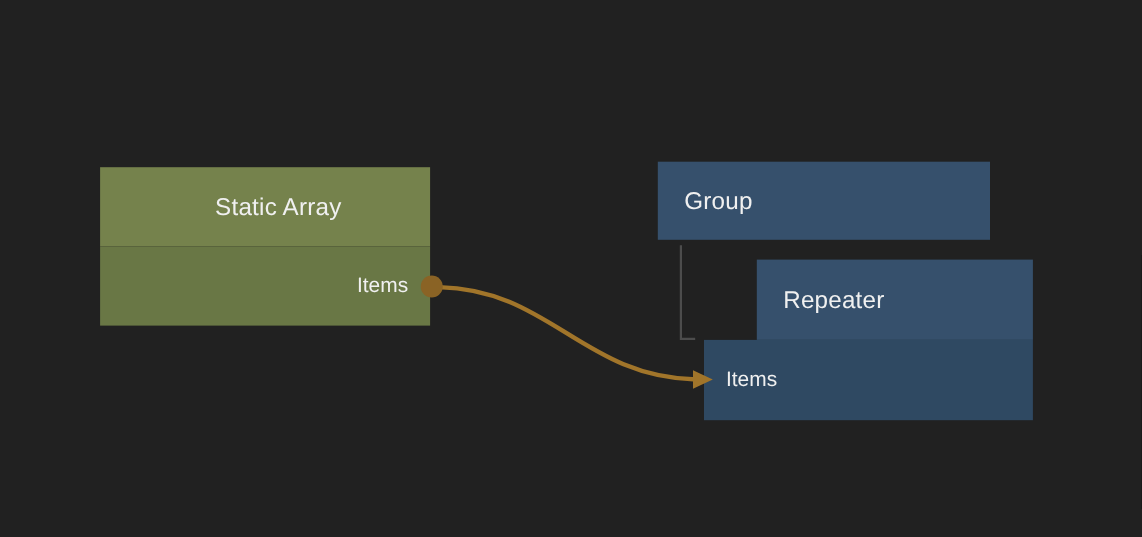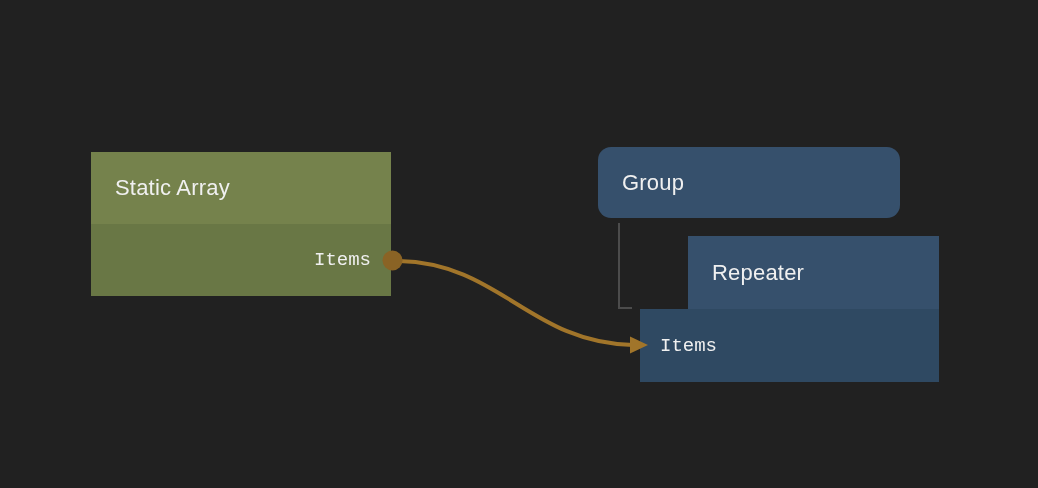--- a/index.html
+++ b/index.html
@@ -34,37 +34,36 @@
     flex: 1 1 auto;
     display: flex;
     flex-direction: column;
     justify-content: center;
   }
   .port-row {
     display: flex;
     align-items: center;
     font-size: 19px;
     width: 100%;
-    font-family: Liberation Mono, monospace;
   }
   .port-row.output {
     justify-content: flex-end;
     padding-right: 20px;
     box-sizing: border-box;
   }
   .port-row.input {
     justify-content: flex-start;
     padding-left: 20px;
     box-sizing: border-box;
   }
   
   #node-static-array { left: 91px;  top: 152px; width: 300px; height: 144px; }
-  #node-static-array .node-header { height: 72px; }
+  #node-static-array .node-header { height: 72px; justify-content: center; }
   #node-group        { left: 598px; top: 147px; width: 302px; height: 71px; }
-  #node-group .node-header { height: 71px; border-radius: 13px; }
+  #node-group .node-header { height: 71px; }
   #node-repeater     { left: 640px; top: 236px; width: 299px; height: 146px; }
   #node-repeater .node-header { height: 73px; }
   svg.overlay {
     position: absolute;
     left: 0; top: 0;
     width: 1038px;
     height: 488px;
     pointer-events: none;
   }
 </style>

